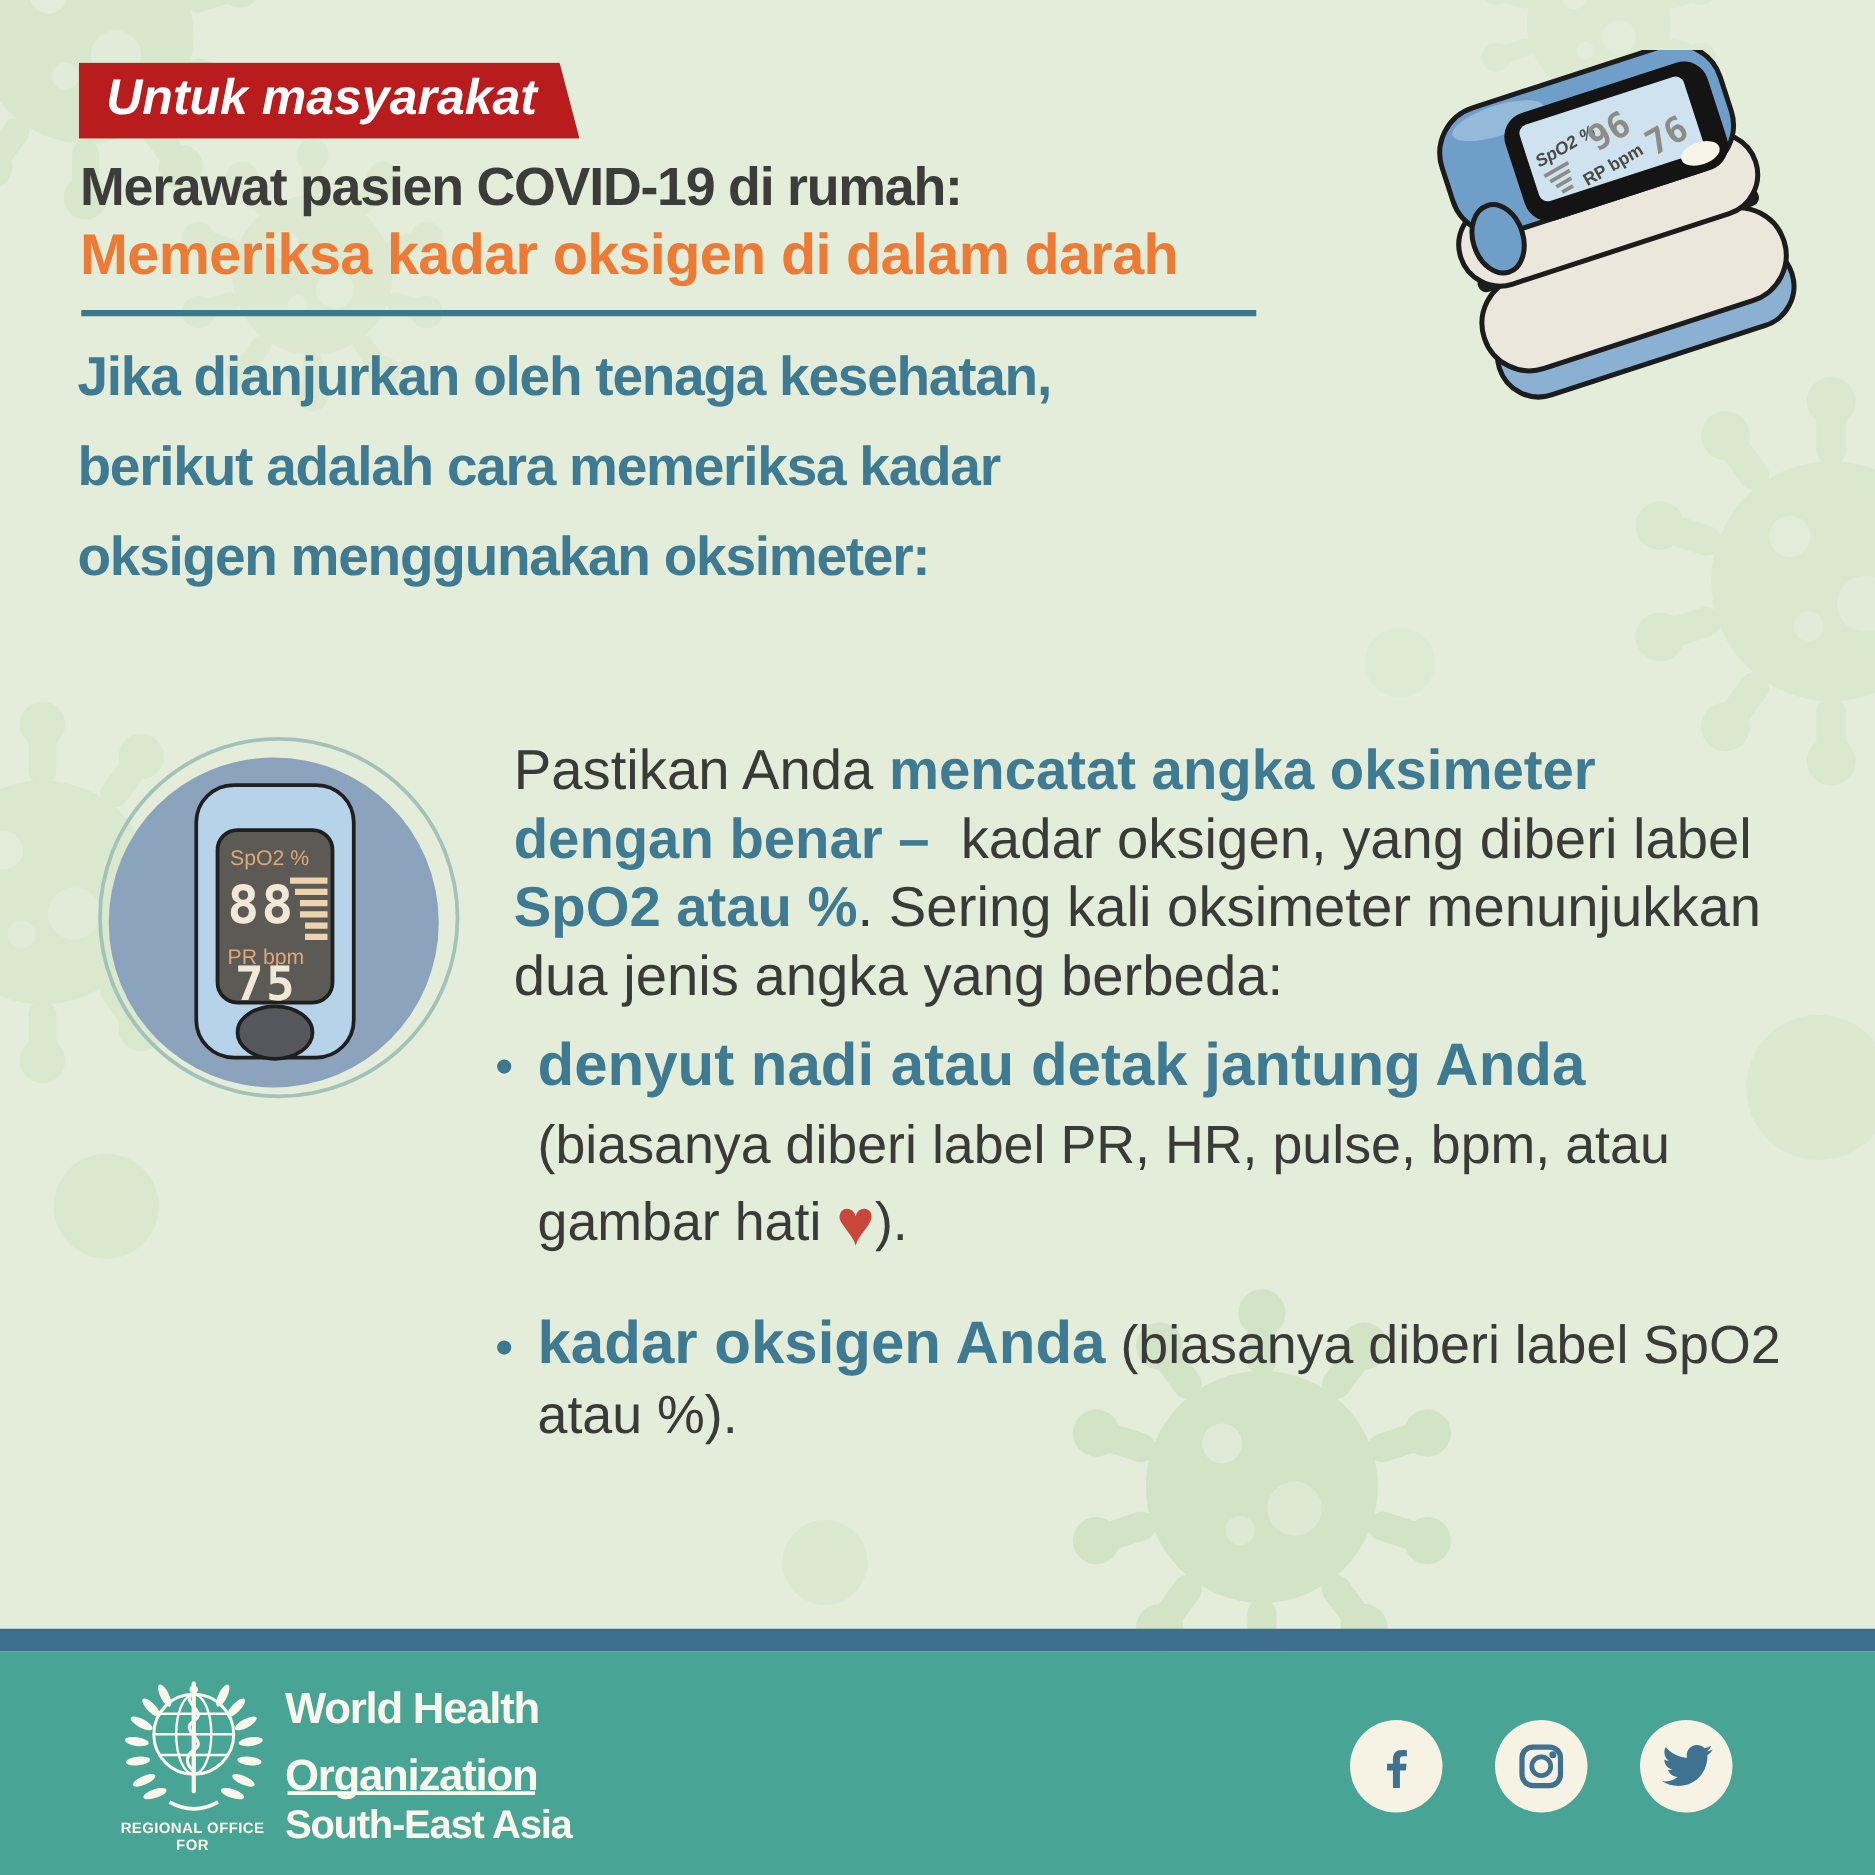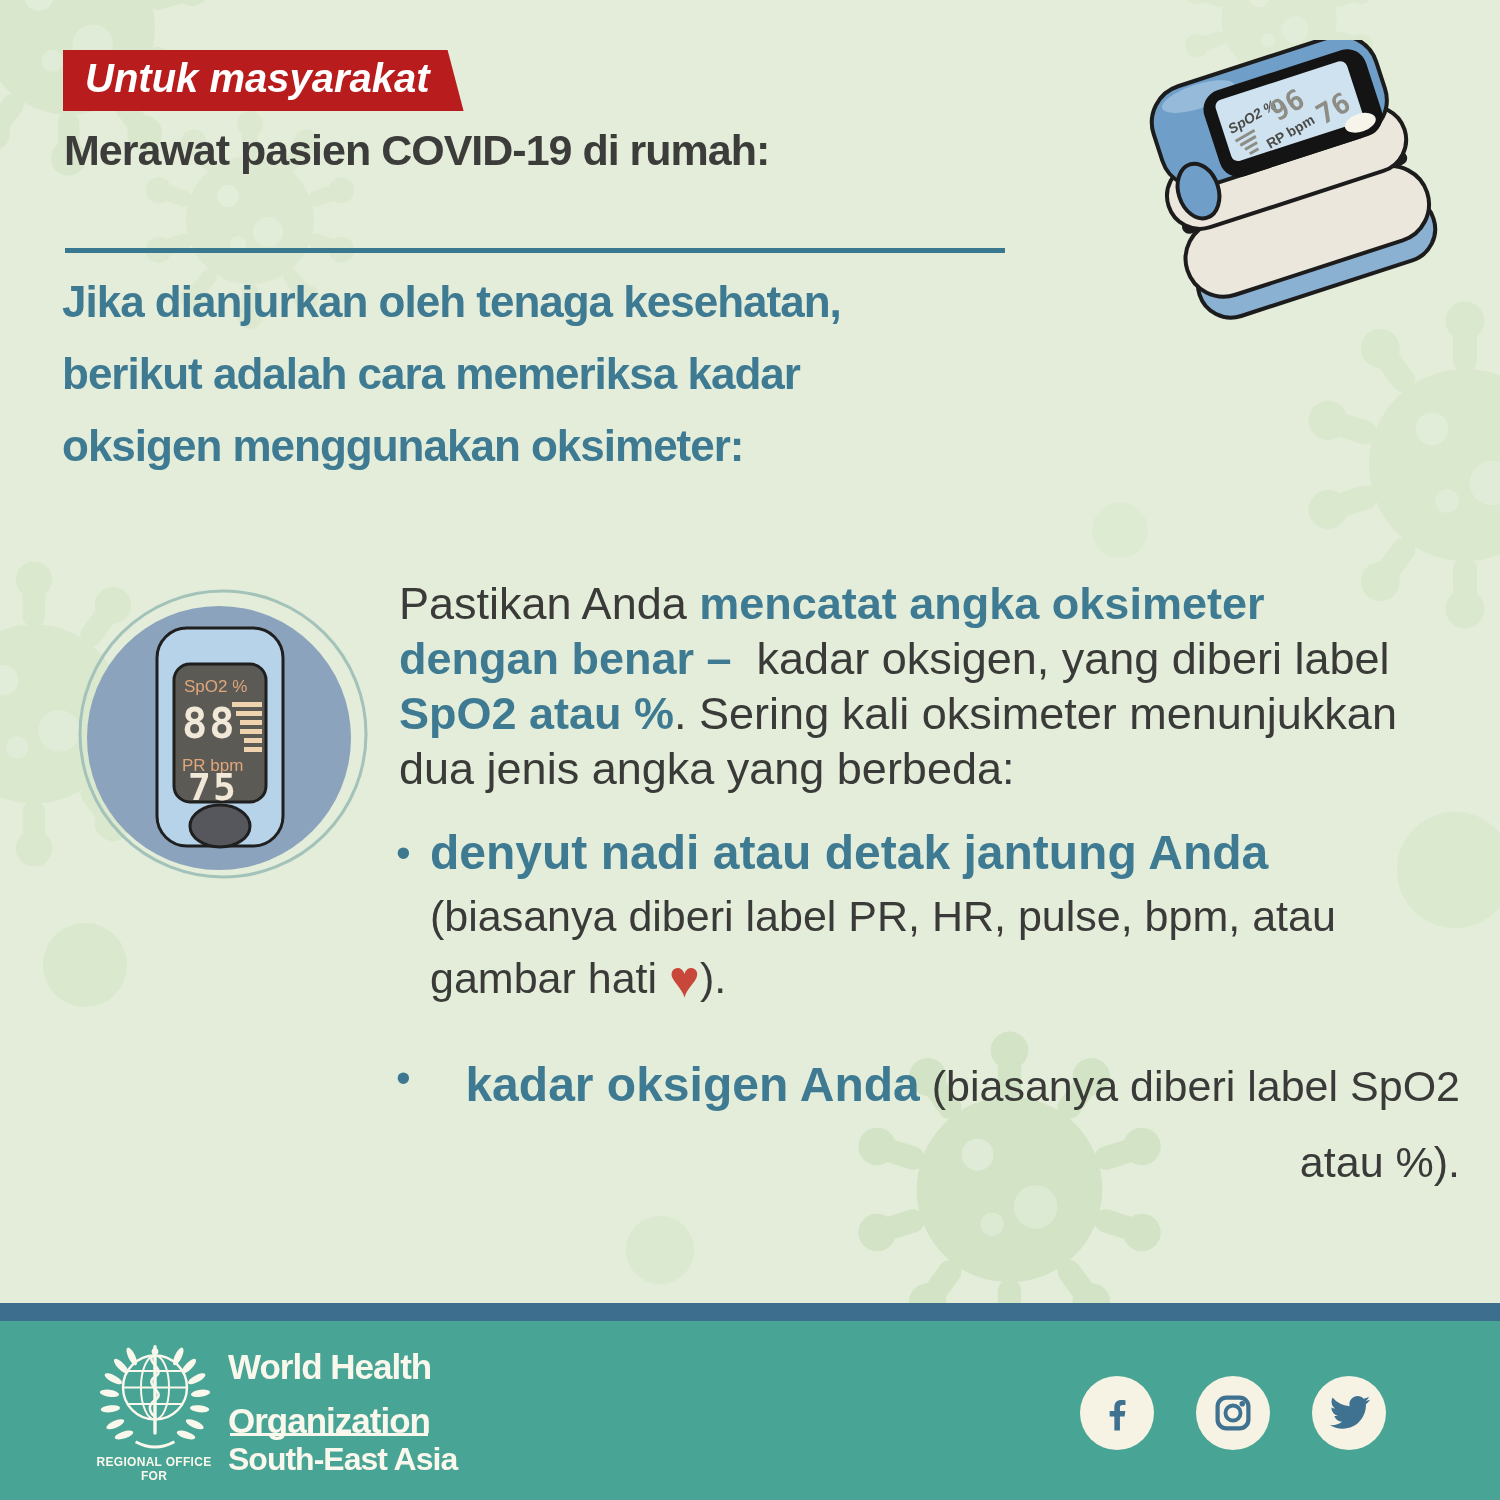--- a/index.html
+++ b/index.html
@@ -29,34 +29,34 @@
     position:absolute;left:62px;top:266px;margin:0;color:#3f7a93;
     font-size:44px;font-weight:bold;line-height:72px;letter-spacing:-1px;width:1360px;
   }
   .heading span{display:block;}
 
   .oximeter-illustration{position:absolute;left:1135px;top:40px;}
   .oximeter-badge{position:absolute;left:72px;top:588px;}
 
   
   .intro{
-    position:absolute;left:395px;top:572px;width:1008px;margin:4px;
+    position:absolute;left:395px;top:572px;width:1008px;margin:16px;
     font-size:45px;line-height:55px;color:#3a3a38;
   }
   .intro .b{color:#3f7a93;font-weight:bold;}
 
   
   .bullets{position:absolute;left:396px;top:822px;width:1080px;}
   .bullet{display:flex;align-items:flex-start;}
   .bullet1{margin-bottom:38px;}
   .bullet-dot{
     font-size:42px;color:#3e7890;width:34px;flex:0 0 34px;line-height:62px;
   }
   .bullet-body{width:1030px;line-height:62px;font-size:43px;color:#3a3a38;}
-  .bullet2 .bullet-body{line-height:76px;text-align:right;}
+  .bullet2 .bullet-body{line-height:56px;}
   .bullet-bold{color:#3f7a93;font-weight:bold;font-size:48px;}
   .heart{color:#c8473a;font-size:52px;line-height:0;vertical-align:-4px;}
 
   
   .footer-bar{position:absolute;left:0;top:1303px;width:1500px;height:18px;background:#3d6e8d;}
   .footer{position:absolute;left:0;top:1321px;width:1500px;height:200px;background:#48a495;text-decoration:underline;}
   .who-emblem{position:absolute;left:92px;top:18px;}
   .who-line1,.who-line2{
     position:absolute;left:228px;color:#faf8ec;font-size:35px;font-weight:bold;letter-spacing:-1px;
   }
@@ -144,20 +144,21 @@
       <circle cx="1455" cy="870" r="58" fill="#d4e5c6" opacity="0.5"></circle>
       <circle cx="660" cy="1250" r="34" fill="#d4e5c6" opacity="0.55"></circle>
       <circle cx="1120" cy="530" r="28" fill="#d9e9cd" opacity="0.5"></circle>
     </g>
   </svg>
 
   <div class="badge">
     <span>Untuk masyarakat</span>
   </div>
   <div class="subtitle">Merawat pasien COVID-19 di rumah:</div>
+  <div class="subtitle-highlight">Memeriksa kadar oksigen di dalam darah</div>
   <div class="divider"></div>
 
   <h1 class="heading">
     <span>Jika dianjurkan oleh tenaga kesehatan,</span>
     <span>berikut adalah cara memeriksa kadar</span>
     <span>oksigen menggunakan oksimeter:</span>
   </h1>
 
   <svg class="oximeter-illustration" width="310" height="280" viewBox="0 0 310 280" xmlns="http://www.w3.org/2000/svg">
     <g transform="rotate(-18 155 135)">

